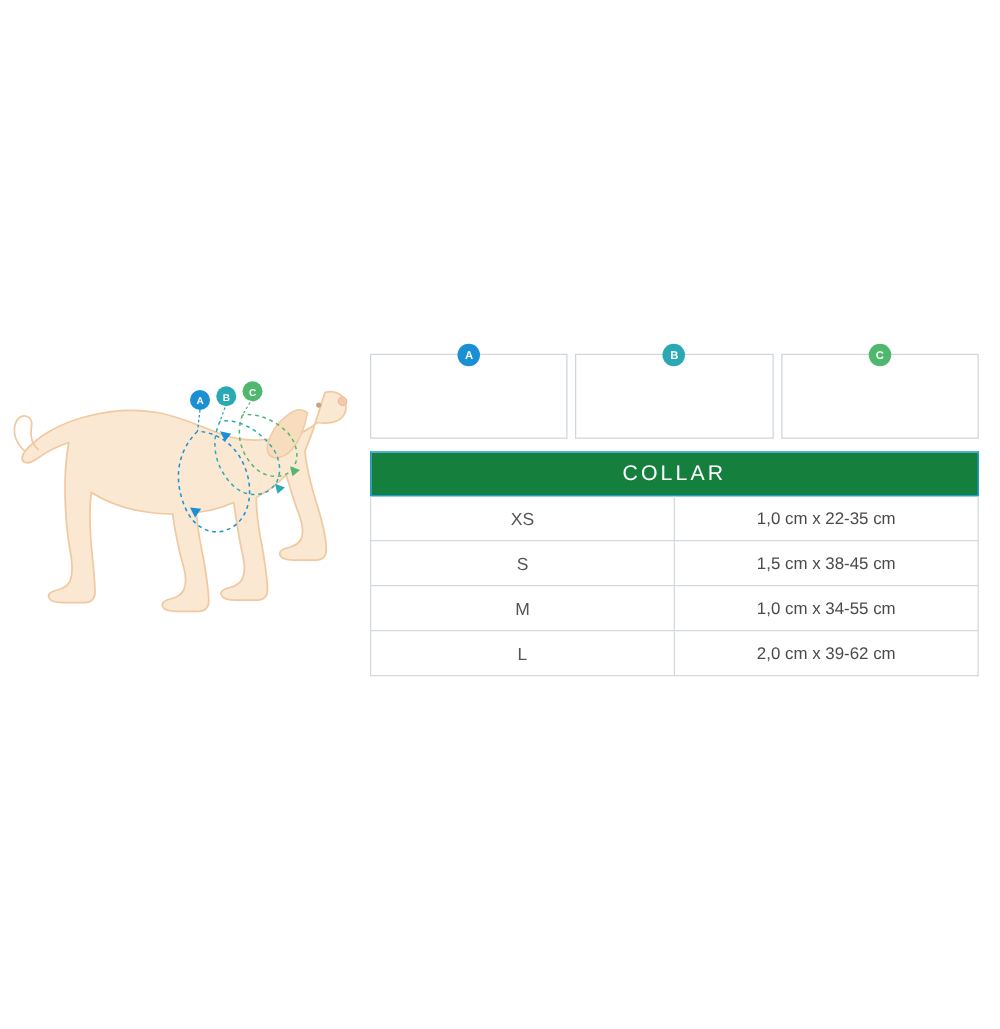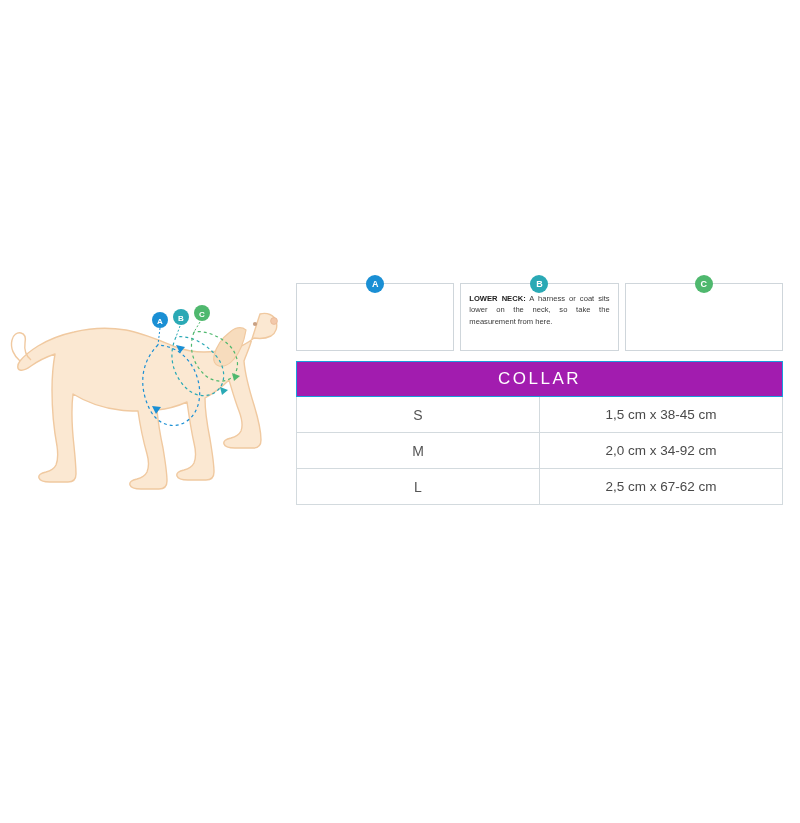--- a/index.html
+++ b/index.html
@@ -82,21 +82,21 @@
   
   #collar-table {
     position: absolute;
     left: 296px;
     top: 361px;
     width: 487px;
     border-collapse: collapse;
     table-layout: fixed;
   }
   #collar-table th.table-title {
-    background: #a21caf;
+    background: #15803d;
     color: #ffffff;
     font-weight: normal;
     font-size: 17px;
     letter-spacing: 2.5px;
     height: 32px;
     text-align: center;
     border: 1px solid #1a9ddc;
   }
   #collar-table td {
     border: 1px solid #d3dade;
@@ -214,44 +214,47 @@
   </svg>
 
   <div id="legend">
 
     <div class="legend-card">
       <div class="legend-badge badge-a">A</div>
     </div>
 
     <div class="legend-card">
       <div class="legend-badge badge-b">B</div>
-      <p class="legend-text"><b>LOWER NECK:</b><span> A harness or coat sits lower on the neck, so take the measurement from here.</span></p>
     </div>
 
     <div class="legend-card">
       <div class="legend-badge badge-c">C</div>
     </div>
 
   </div>
 
   <table id="collar-table">
     <thead>
       <tr>
         <th class="table-title" colspan="2">COLLAR</th>
       </tr>
     </thead>
     <tbody>
       <tr>
+        <td class="size-cell">XS</td>
+        <td class="value-cell">1,0 cm x 22-35 cm</td>
+      </tr>
+      <tr>
         <td class="size-cell">S</td>
         <td class="value-cell">1,5 cm x 38-45 cm</td>
       </tr>
       <tr>
         <td class="size-cell">M</td>
-        <td class="value-cell">2,0 cm x 34-92 cm</td>
+        <td class="value-cell">1,0 cm x 34-55 cm</td>
       </tr>
       <tr>
         <td class="size-cell">L</td>
-        <td class="value-cell">2,5 cm x 67-62 cm</td>
+        <td class="value-cell">2,0 cm x 39-62 cm</td>
       </tr>
     </tbody>
   </table>
 
 </div>
 
 </body></html>

